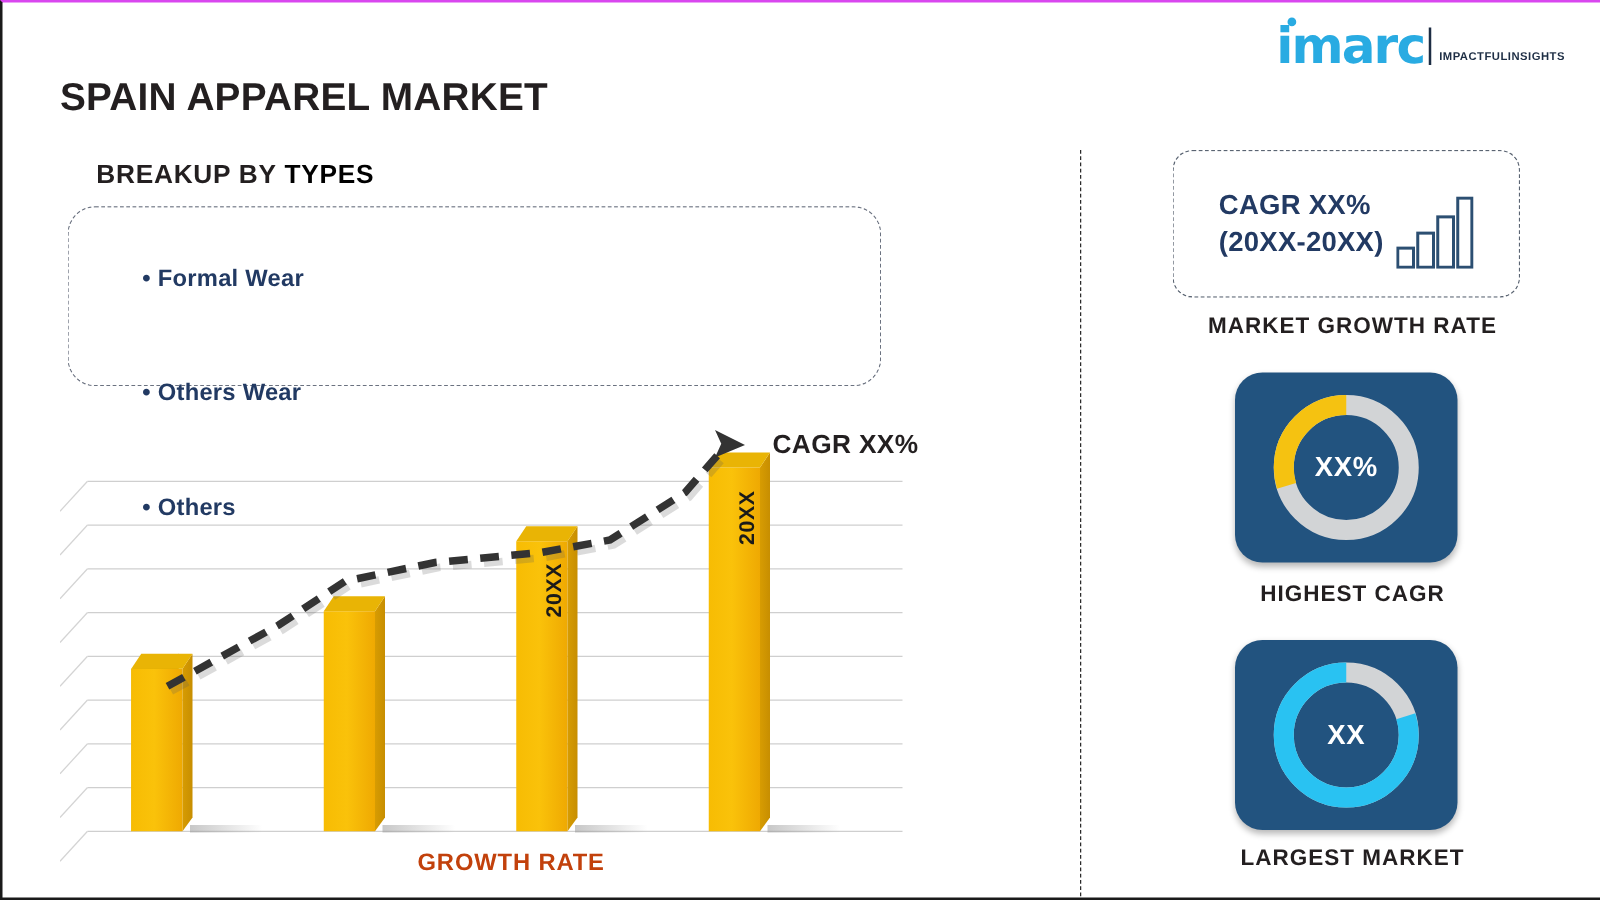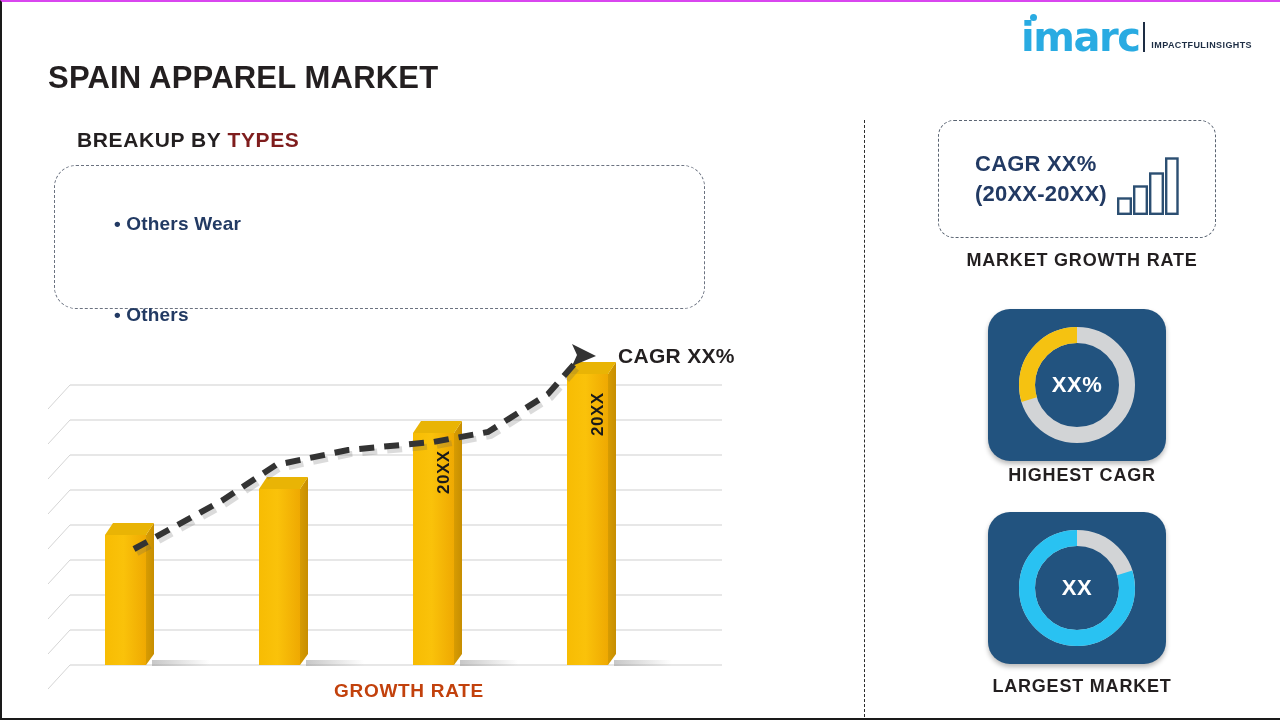--- a/index.html
+++ b/index.html
@@ -83,21 +83,21 @@
   
   #breakup-heading {
     position: absolute;
     left: 75px;
     top: 126px;
     font-size: 21px;
     font-weight: bold;
     color: #231f20;
     letter-spacing: 0.6px;
   }
-  #breakup-heading .accent { color: #7f1d1d; }
+  #breakup-heading .accent { color: #000000; }
 
   
   #types-box {
     position: absolute;
     left: 52px;
     top: 163px;
     width: 651px;
     height: 144px;
     border: 1.4px dashed #6b7280;
     border-radius: 22px;
@@ -242,20 +242,23 @@
   </div>
 
   <div id="page-title">SPAIN APPAREL MARKET</div>
 
   <div id="breakup-heading">
     <span>BREAKUP BY </span>
     <span class="accent">TYPES</span>
   </div>
 
   <div id="types-box">
+    <div class="type-item">
+      <span>• </span><span>Formal Wear</span>
+    </div>
     <div class="type-item">
       <span>• </span><span>Others Wear</span>
     </div>
     <div class="type-item">
       <span>• </span><span>Others</span>
     </div>
   </div>
 
   <div id="chart">
     <svg id="chart-svg" width="720" height="390">
@@ -361,21 +364,21 @@
       <svg id="cagr-bars-icon" width="62" height="58" viewBox="0 0 62 58">
         <rect x="1.2" y="41.5" width="12.6" height="15.3" fill="none" stroke="#2c4f72" stroke-width="2.4"></rect>
         <rect x="17.2" y="29.5" width="12.6" height="27.3" fill="none" stroke="#2c4f72" stroke-width="2.4"></rect>
         <rect x="33.2" y="16.5" width="12.6" height="40.3" fill="none" stroke="#2c4f72" stroke-width="2.4"></rect>
         <rect x="49.2" y="1.5" width="11.3" height="55.3" fill="none" stroke="#2c4f72" stroke-width="2.4"></rect>
       </svg>
     </div>
 
     <div class="panel-caption" style="top:130px;">MARKET GROWTH RATE</div>
 
-    <div class="donut-tile" style="top:189px; background:#22537F;">
+    <div class="donut-tile" style="top:178px; background:#22537F;">
       <svg width="130" height="130" viewBox="0 0 130 130">
         <circle cx="65" cy="65" r="50" fill="none" stroke="#D2D4D6" stroke-width="16"></circle>
         <circle cx="65" cy="65" r="50" fill="none" stroke="#F5C211" stroke-width="16" stroke-dasharray="94.2 220.3" stroke-dashoffset="94.2" transform="rotate(-90 65 65)"></circle>
       </svg>
       <div class="donut-center">XX%</div>
     </div>
     <div class="panel-caption" style="top:345px;">HIGHEST CAGR</div>
 
     <div class="donut-tile" style="top:392px; background:#22537F;">
       <svg width="130" height="130" viewBox="0 0 130 130">

